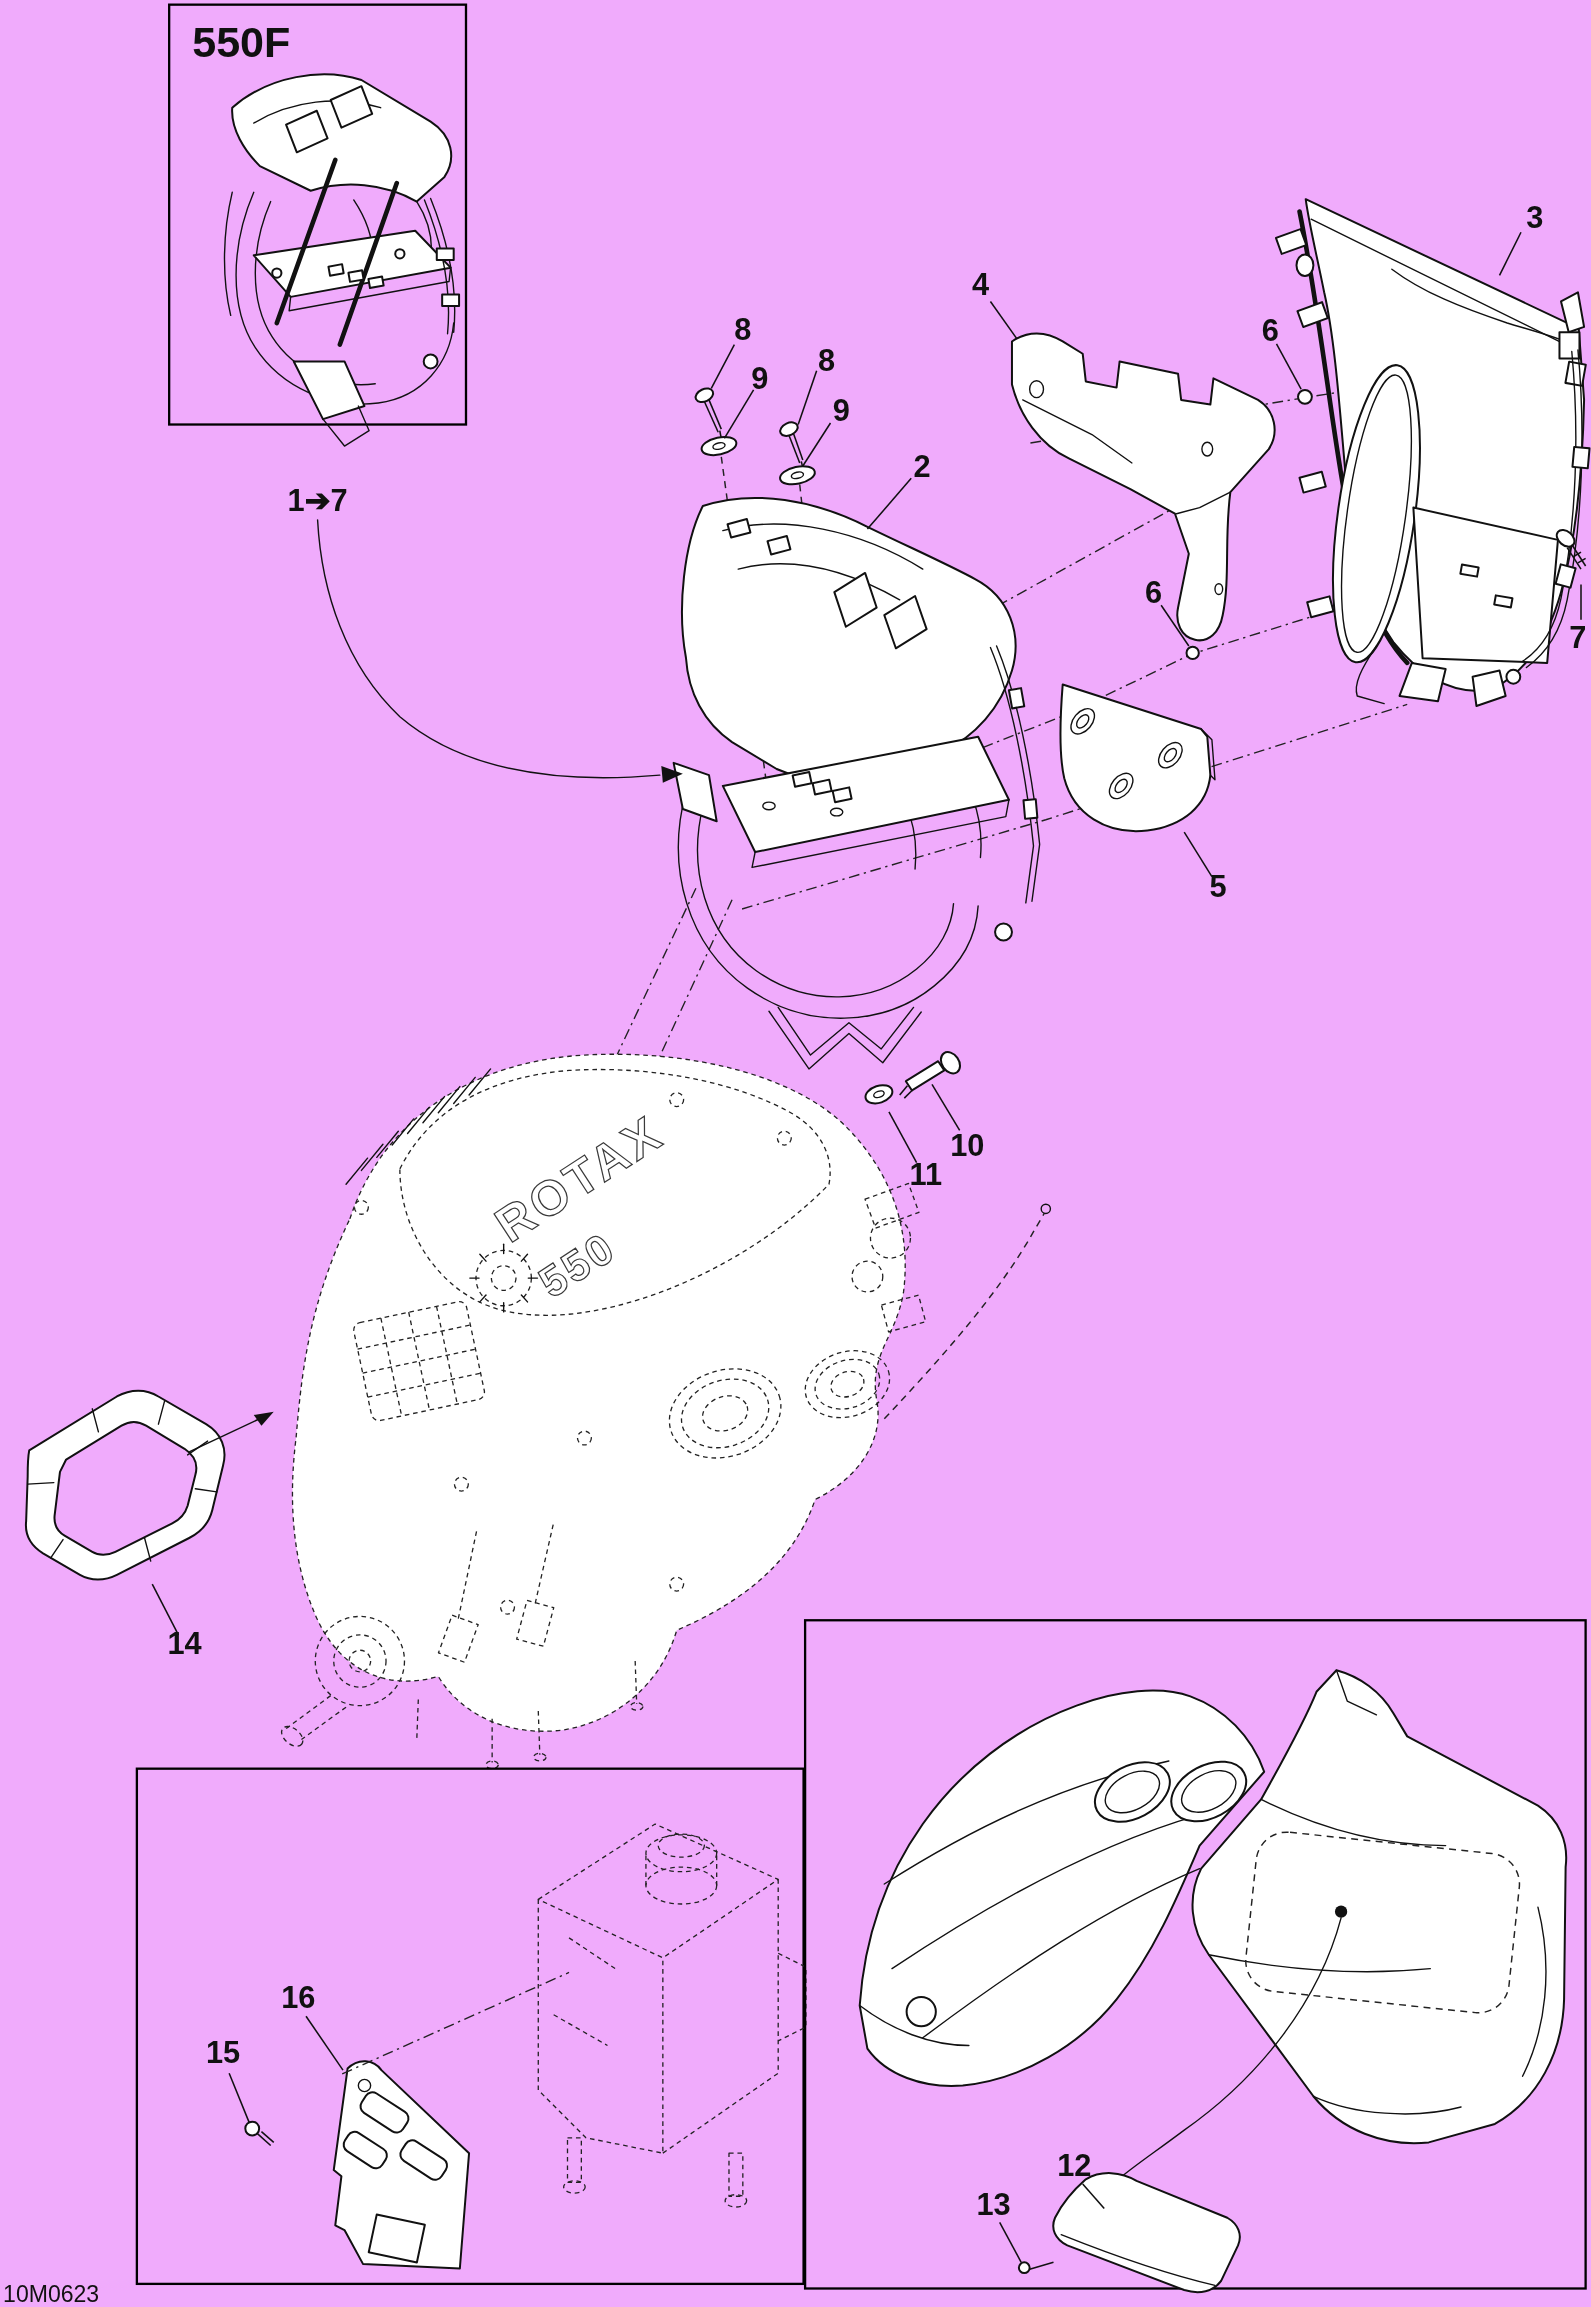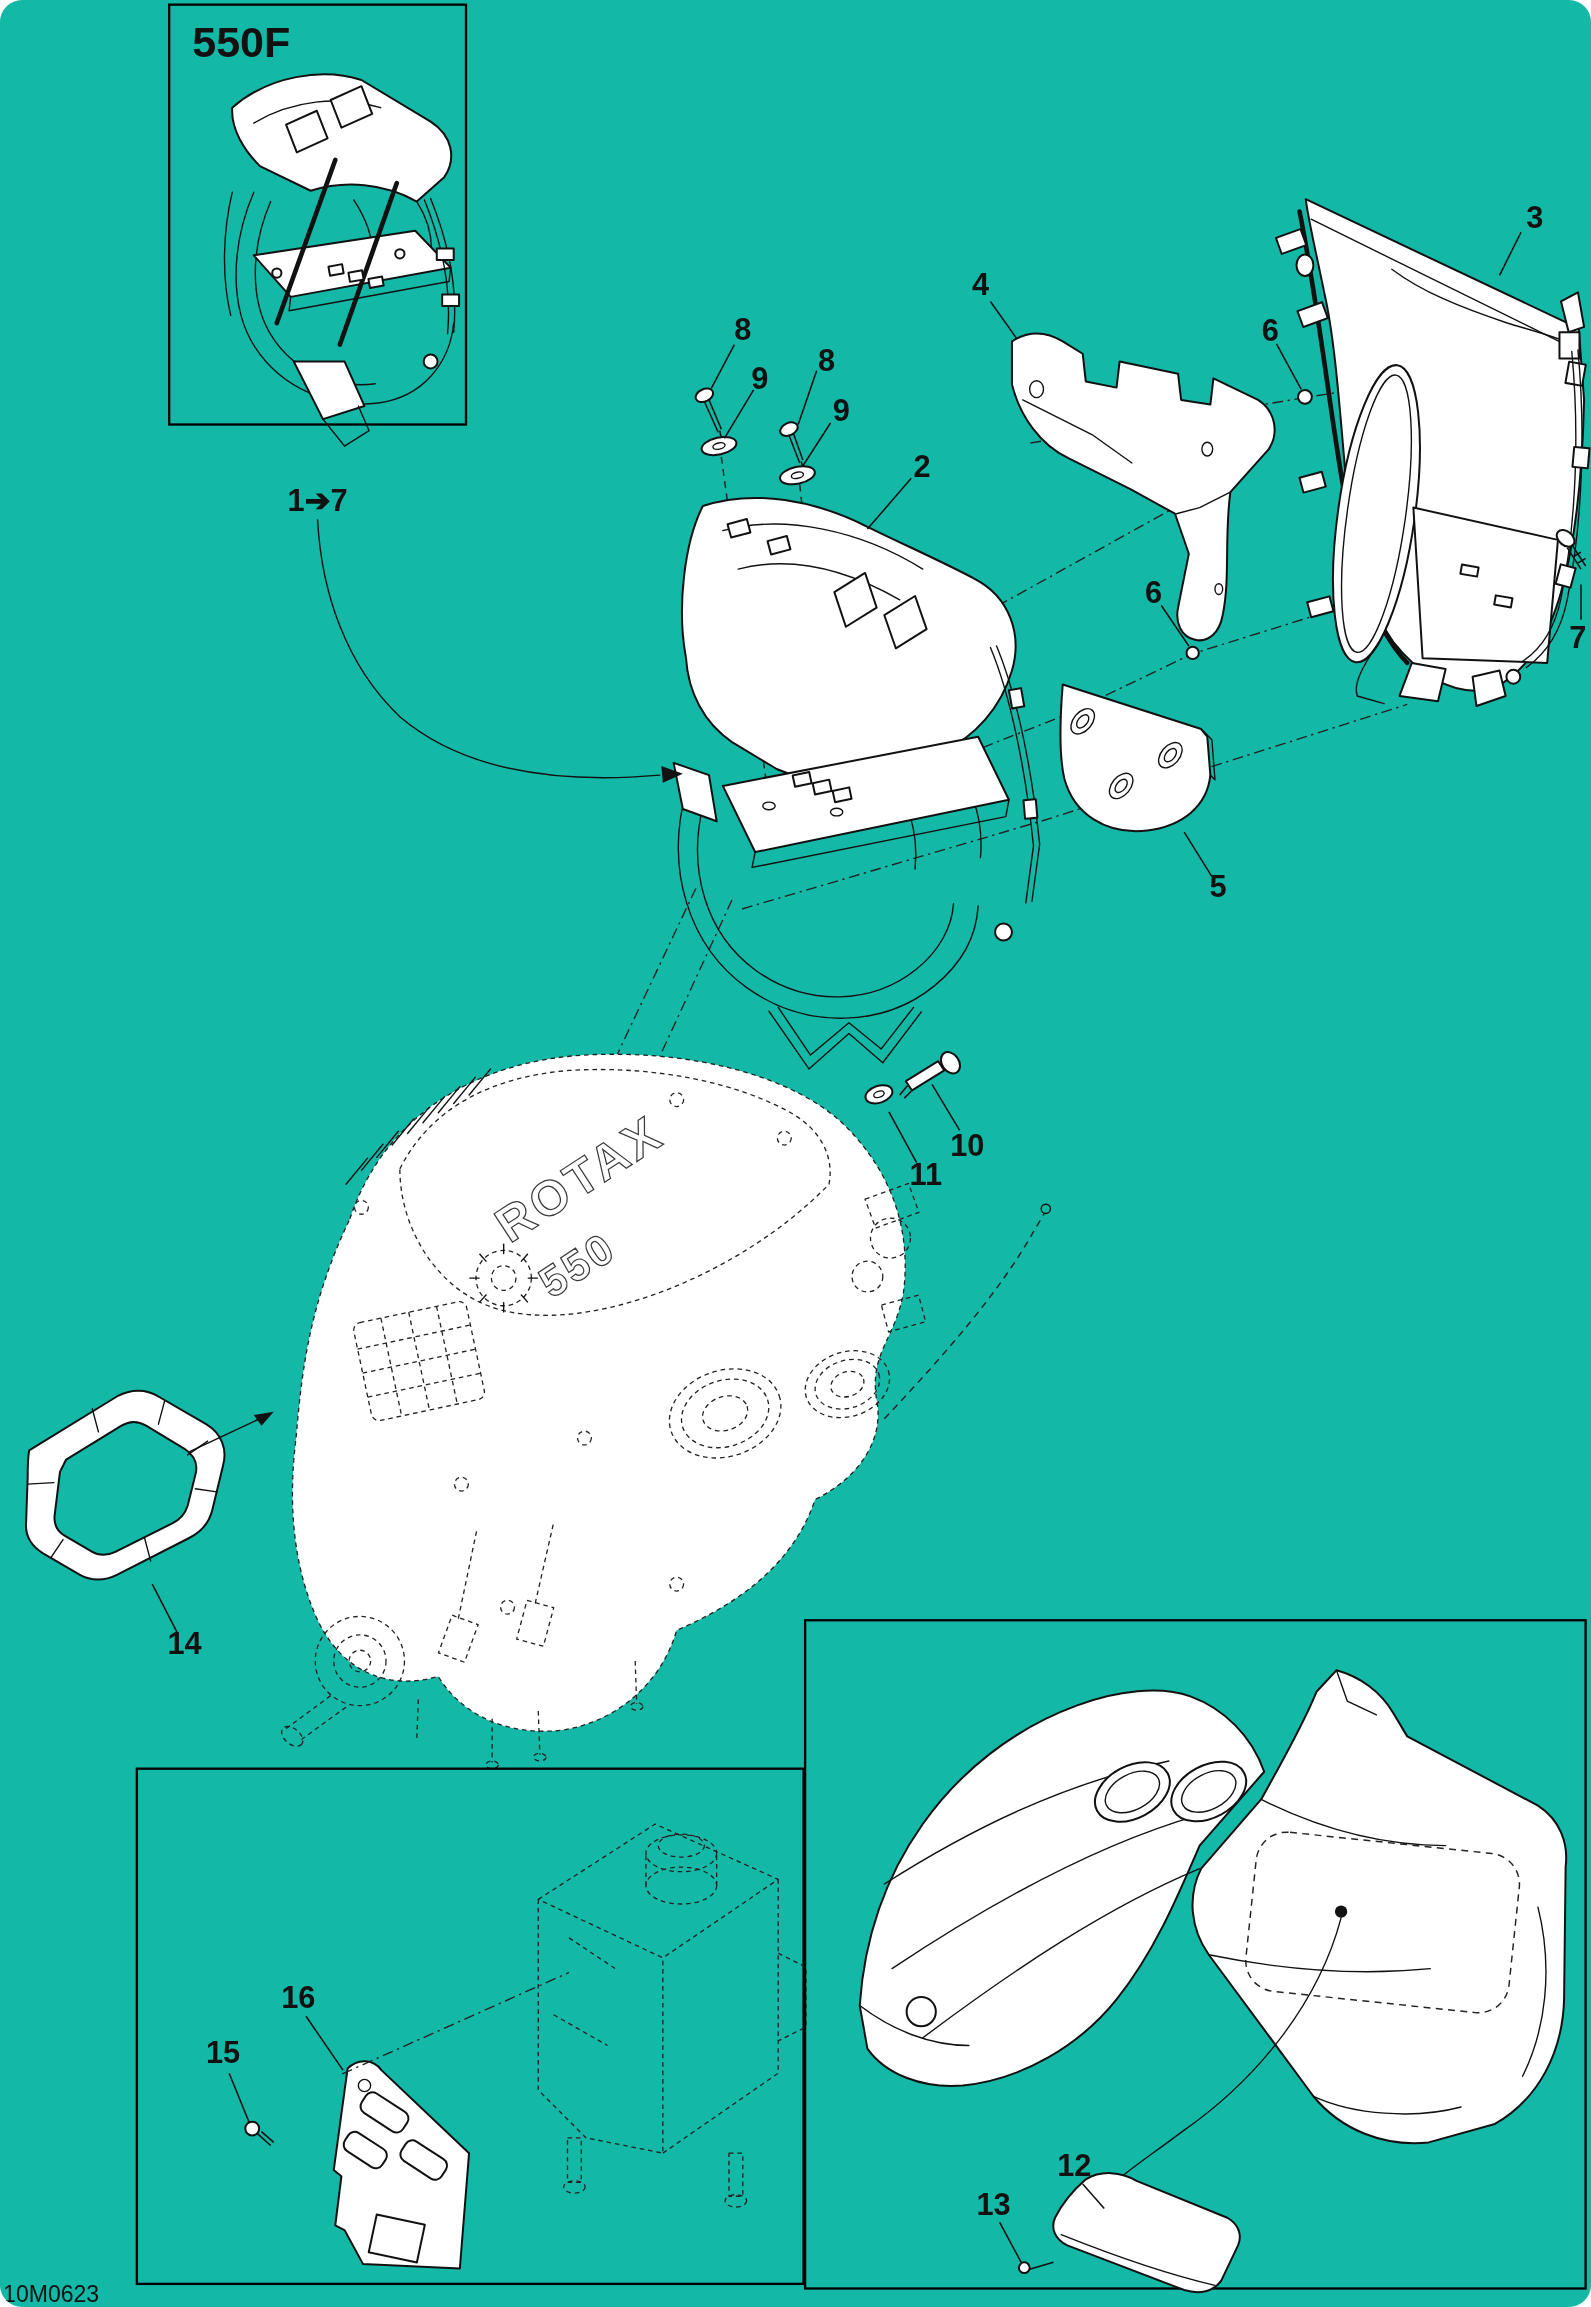--- a/index.html
+++ b/index.html
@@ -1,17 +1,17 @@
 <!DOCTYPE html>
 <html style="font-size:12.3px"><head>
 <meta charset="utf-8">
 <style>
   html,body{margin:0;padding:0;background:#ffffff;}
-  #page{position:relative;width:1591px;height:2307px;background:#14b8a6;overflow:hidden;
-        font-family:"Liberation Sans", sans-serif;border-radius:22px;}
+  #page{position:relative;width:1591px;height:2307px;background:#f0abfc;overflow:hidden;
+        font-family:"Liberation Sans", sans-serif;}
   svg{position:absolute;left:0;top:0;}
   .part{fill:#ffffff;stroke:#111;stroke-width:2.6;stroke-linejoin:round;stroke-linecap:round;}
   .thin{fill:none;stroke:#111;stroke-width:1.8;stroke-linejoin:round;stroke-linecap:round;}
   .ld{fill:none;stroke:#111;stroke-width:2;}
   .dash{fill:none;stroke:#222;stroke-width:1.7;stroke-dasharray:6 5;stroke-linejoin:round;}
   .dashf{fill:#ffffff;stroke:#222;stroke-width:1.7;stroke-dasharray:6 5;stroke-linejoin:round;}
   .ddot{fill:none;stroke:#222;stroke-width:1.8;stroke-dasharray:14 6 3 6;}
   .sdash{fill:none;stroke:#222;stroke-width:1.9;stroke-dasharray:9 7;}
   .co{font-size:40px;font-weight:700;fill:#111;text-anchor:middle;}
   .variant{font-size:56px;font-weight:700;fill:#111;}

